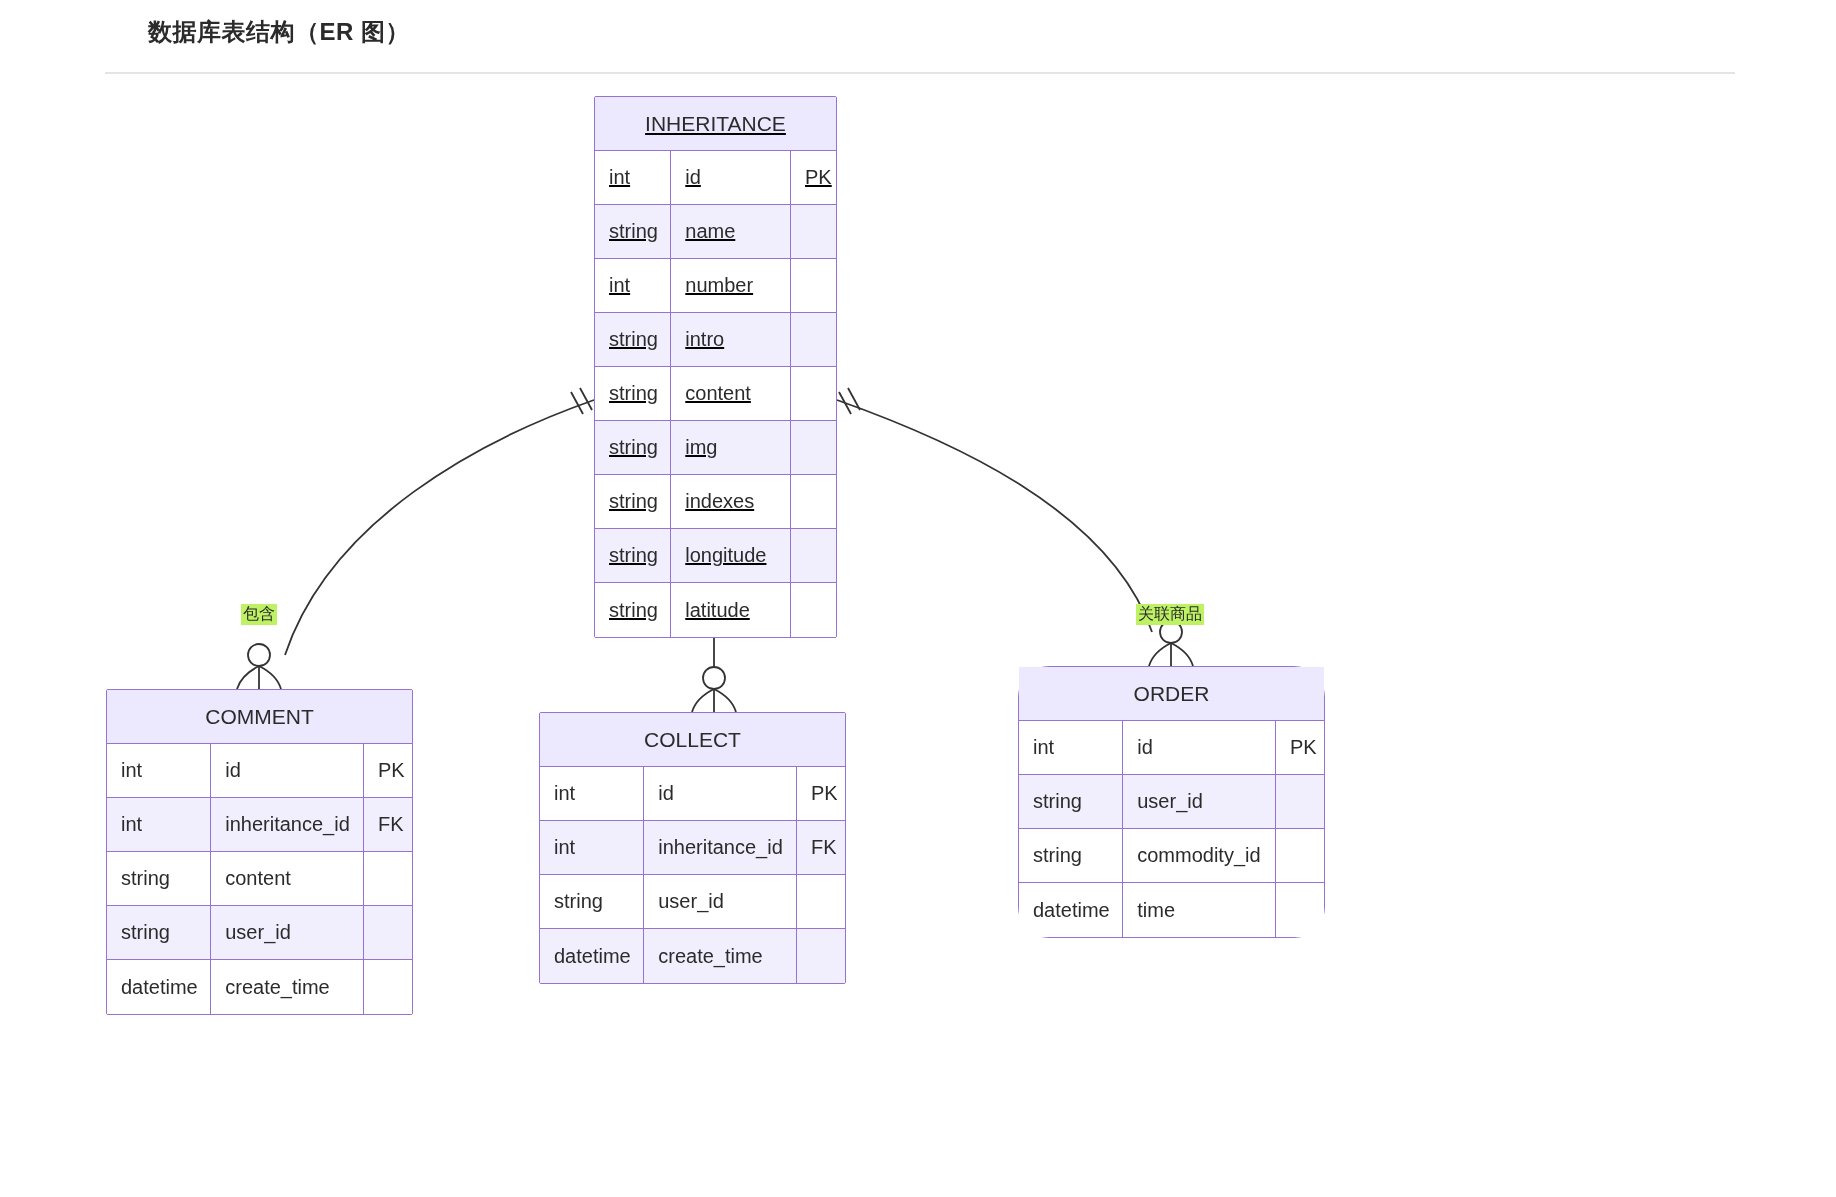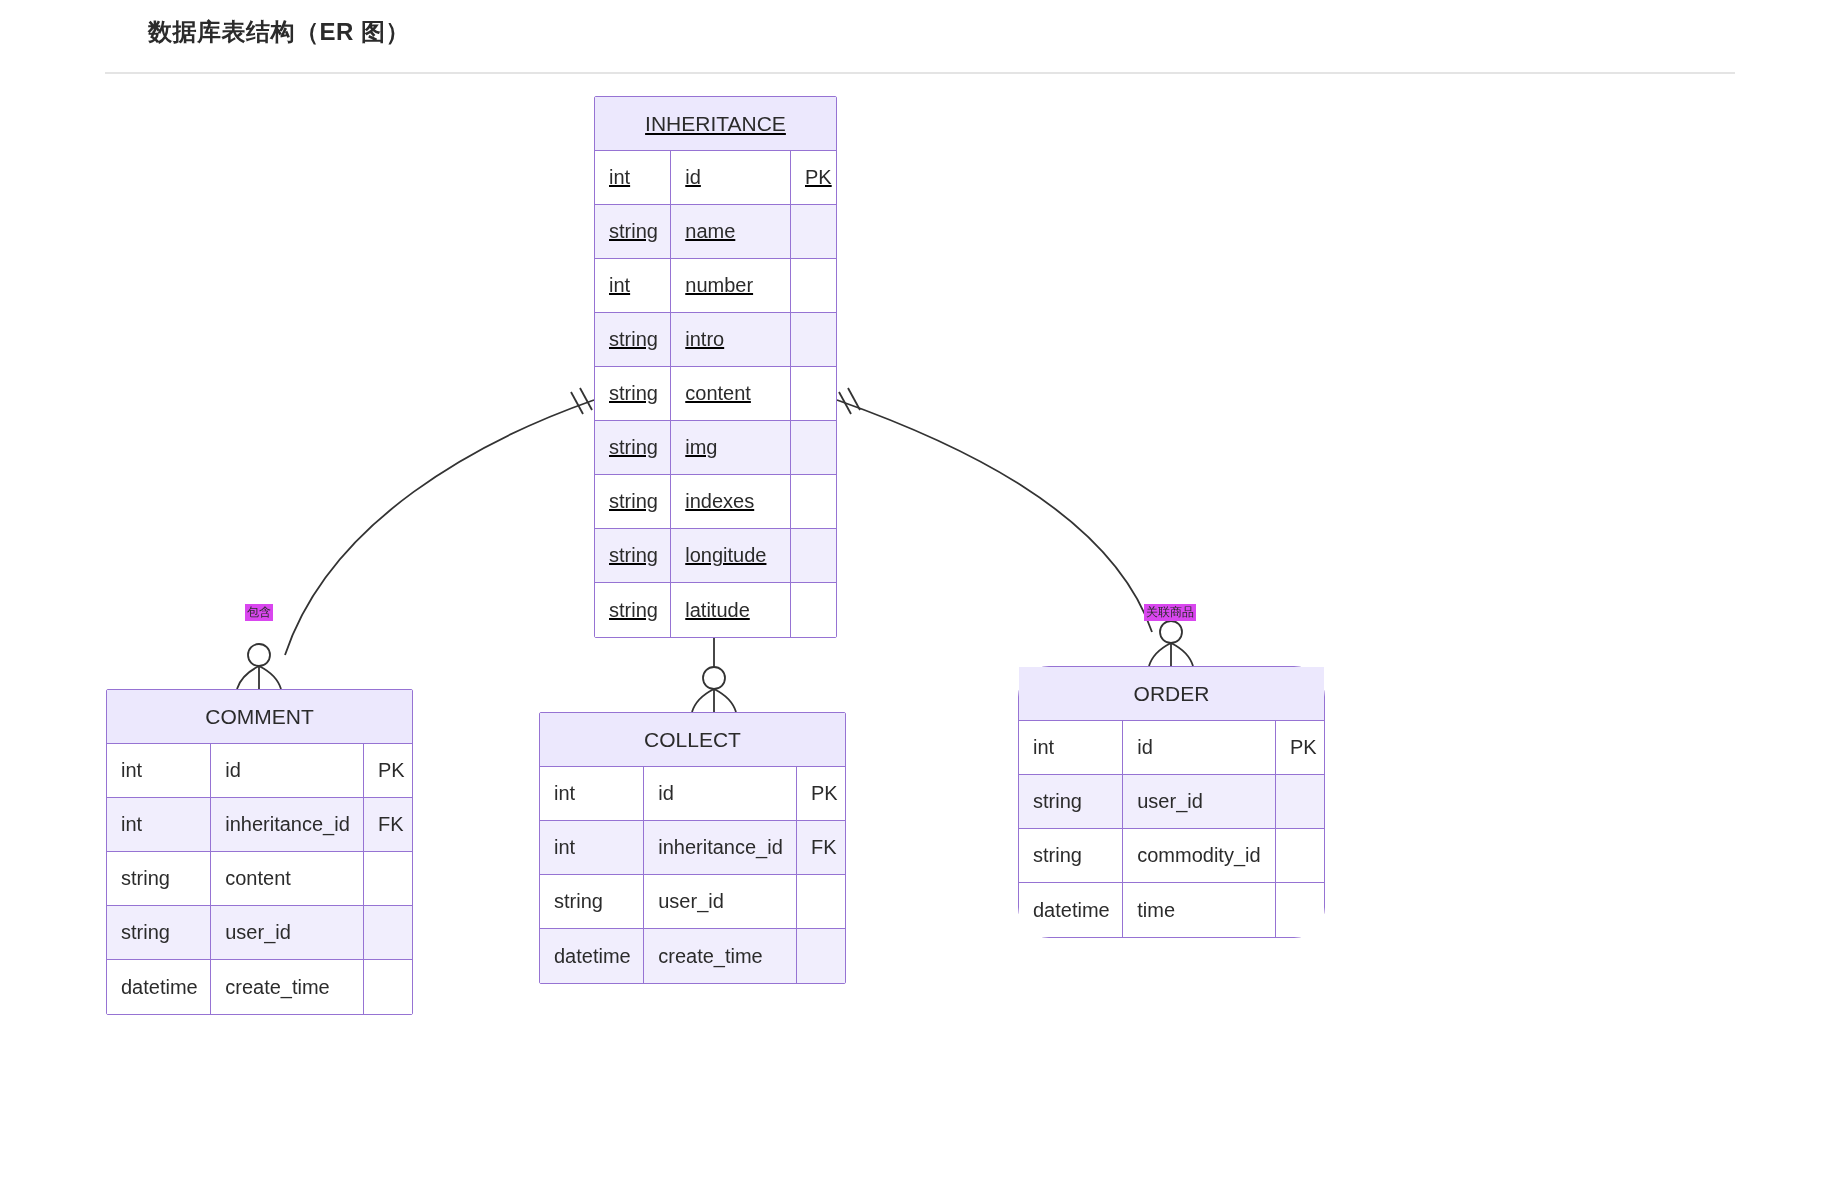--- a/index.html
+++ b/index.html
@@ -73,23 +73,23 @@
     box-sizing:border-box;
     white-space:nowrap;
     overflow:hidden;
   }
   .cell.type{ border-right:1.6px solid #9673d3; }
   .cell.name{ border-right:1.6px solid #9673d3; }
   .cell.key{ justify-content:flex-start; }
 
   .edge-label{
     position:absolute;
-    font-size:12px;
-    color:#2b2b2b;
-    background:#d946ef;
+    font-size:16px;
+    color:#2b2b2b;
+    background:#bef264;
     padding:0 2px;
     white-space:nowrap;
     transform:translateX(-50%);
   }
 </style>
 </head>
 <body>
 
 <div id="canvas">
 

